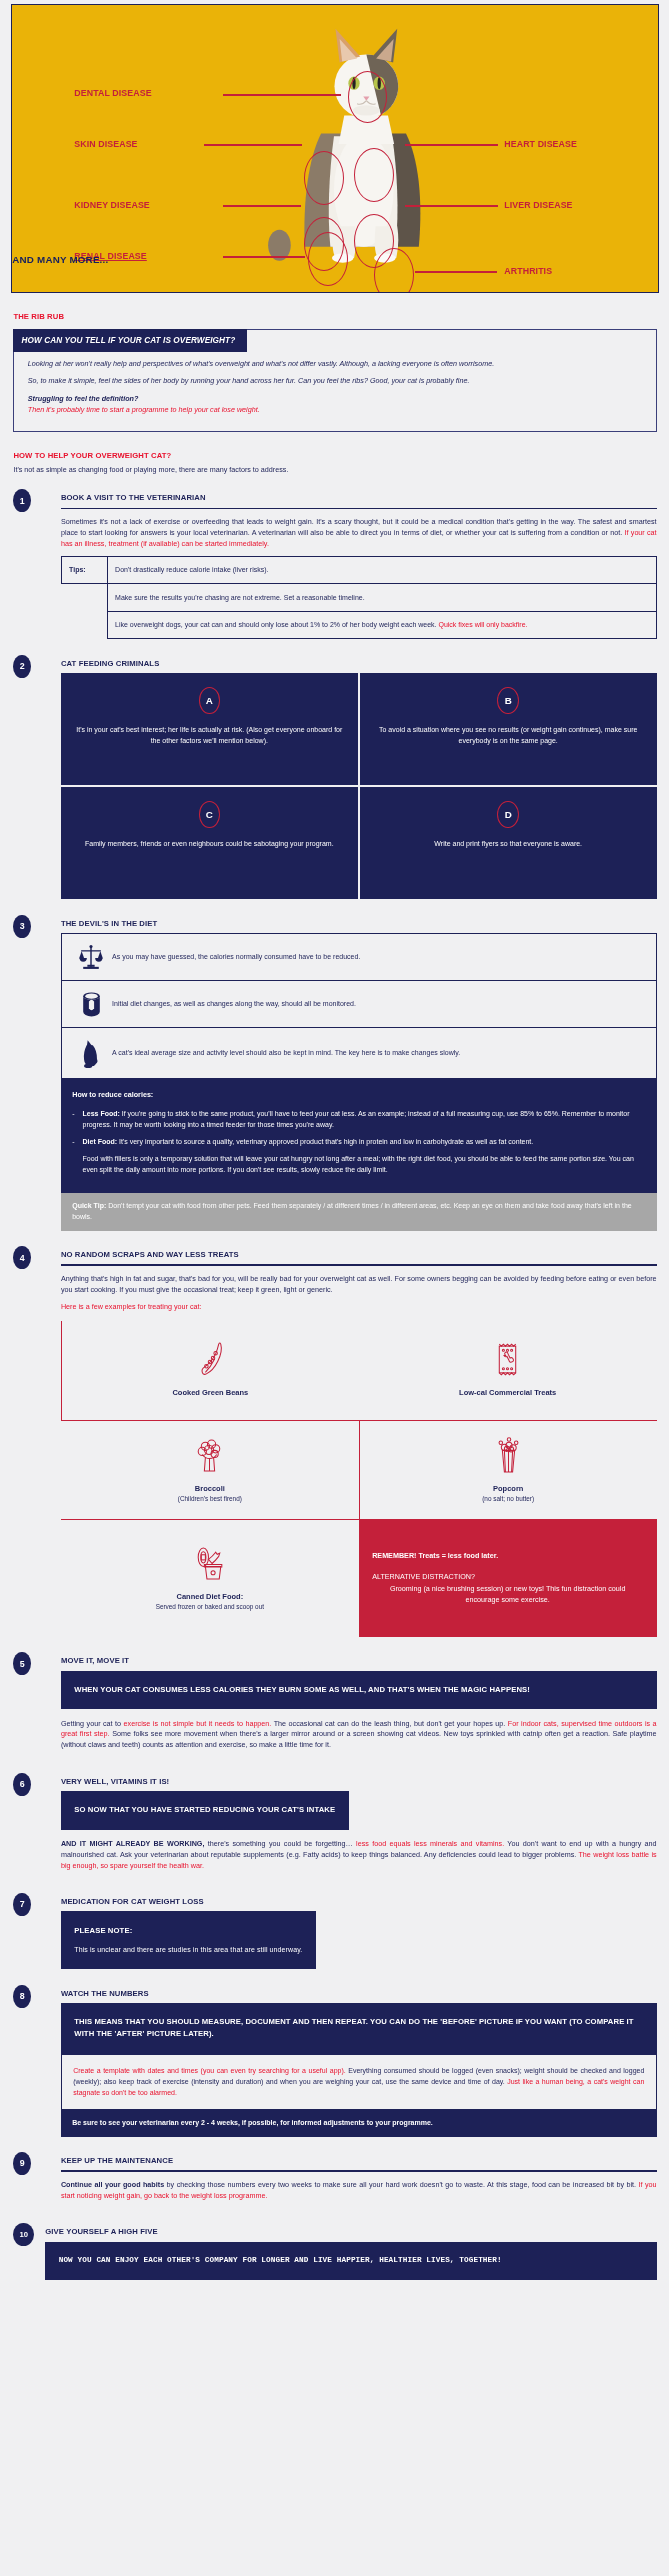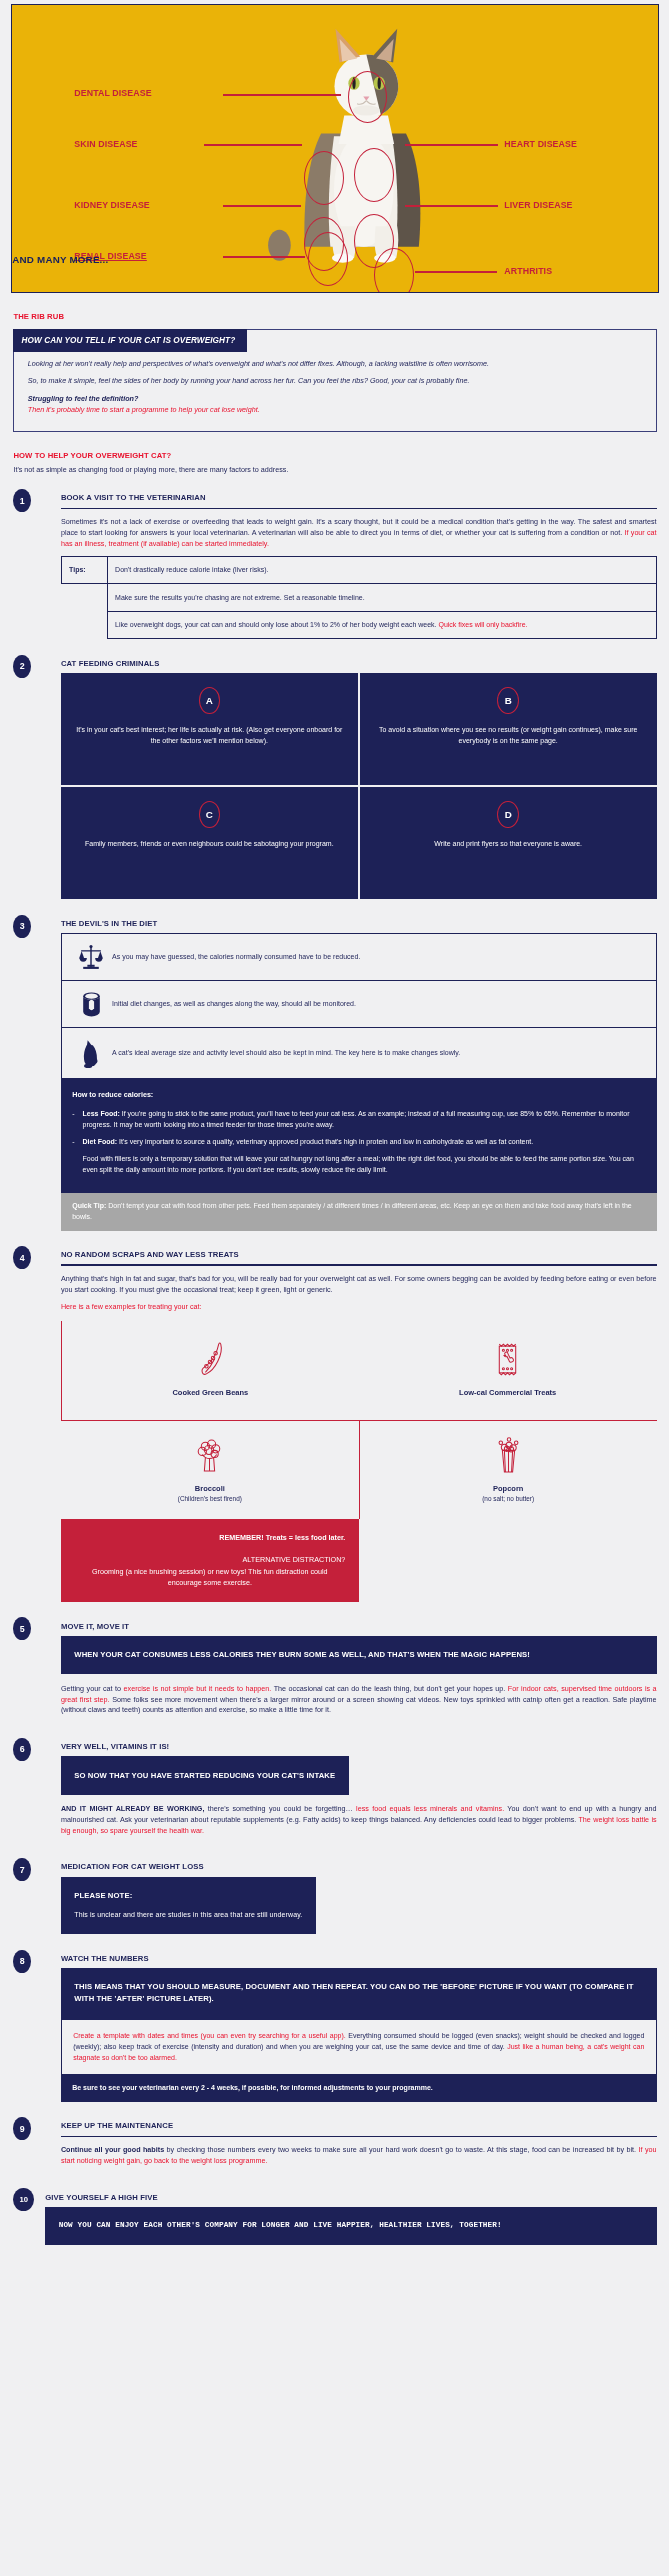--- a/index.html
+++ b/index.html
@@ -186,21 +186,21 @@
   }
   .tr-cell.bl { border-left:1px solid #c4203a; }
   .tr-cell.bt { border-top:1px solid #c4203a; }
   .tr-name { font-weight:bold; font-size:7.5px; color:#1d2157; margin-top:7.2px; }
   .tr-sub { font-size:6.4px; color:#1d2157; margin-top:2.1px; }
   .tr-red {
     background:#c4203a; color:#fff;
     text-align:center;
     font-size:7.2px; line-height:1.6;
     padding:13.4px 13.4px;
-    display:flex; flex-direction:column; align-items:flex-end; justify-content:center;
+    display:flex; flex-direction:column; align-items:flex-start; justify-content:center;
   }
   .tr-red .hl { font-weight:bold; margin-bottom:10.3px; }
 
   
   .callout {
     background:#1d2157; color:#fff;
     padding:13.4px 13.4px;
     font-weight:bold;
     font-size:7.7px;
     line-height:1.55;
@@ -287,21 +287,21 @@
       <div class="dz-label" style="left:492px;top:195px;">LIVER DISEASE</div>
       <div class="dz-label" style="left:492px;top:261px;">ARTHRITIS</div>
     </div>
     <div class="and-more">AND MANY MORE...</div>
   </div>
 
   <div class="sec-kicker">THE RIB RUB</div>
   <div class="ribrub">
     <div class="ribrub-title">HOW CAN YOU TELL IF YOUR CAT IS OVERWEIGHT?</div>
     <div class="ribrub-box">
-      <p style="margin-top:11.3px;">Looking at her won't really help and perspectives of what's overweight and what's not differ fixes. Although, a lacking waistline is often worrisome.</p>
+      <p style="margin-top:11.3px;">Looking at her won't really help and perspectives of what's overweight and what's not differ vastly. Although, a lacking everyone is often worrisome.</p>
       <p>So, to make it simple, feel the sides of her body by running your hand across her fur. Can you feel the ribs? Good, your cat is probably fine.</p>
       <p style="margin-bottom:1px;"><span class="b">Struggling to feel the definition?</span></p>
       <p class="red">Then it's probably time to start a programme to help your cat lose weight.</p>
     </div>
   </div>
 
   <div class="sec-kicker">HOW TO HELP YOUR OVERWEIGHT CAT?</div>
   <div class="intro-line">It's not as simple as changing food or playing more, there are many factors to address.</div>
 
   <div class="step">
@@ -499,20 +499,35 @@
                   <circle cx="27" cy="25" r="5"></circle>
                 <circle cx="35" cy="26" r="5"></circle>
                 <circle cx="15" cy="13" r="3.4"></circle>
                   <circle cx="45" cy="13" r="3.4"></circle>
                 <circle cx="31" cy="7" r="3.4"></circle>
               </svg>
             </div>
             <div class="tr-name">Popcorn</div>
             <div class="tr-sub">(no salt; no butter)</div>
           </div>
+          <div class="tr-cell bt" style="min-height:118px;">
+            <div>
+              <svg width="39" height="39" viewBox="0 0 76 76" fill="none" stroke="#c4203a" stroke-width="2">
+                <ellipse cx="26" cy="26" rx="10" ry="18"></ellipse>
+                <ellipse cx="26" cy="26" rx="5" ry="11"></ellipse>
+                <rect x="22" y="21" width="8" height="10"></rect>
+                <path d="M36 30 q8 -6 14 -14 l3 4 l5 -2 l-2 6 q-7 9 -13 14z"></path>
+                <path d="M30 44 h30 l-3 24 h-24z"></path>
+                <path d="M28 40 h34 v5 h-34z"></path>
+                <circle cx="45" cy="56" r="4"></circle>
+              </svg>
+            </div>
+            <div class="tr-name">Canned Diet Food:</div>
+            <div class="tr-sub">Served frozen or baked and scoop out</div>
+          </div>
           <div class="tr-red">
             <div class="hl">REMEMBER! Treats = less food later.</div>
             <div>ALTERNATIVE DISTRACTION?</div>
             <div>Grooming (a nice brushing session) or new toys! This fun distraction could encourage some exercise.</div>
           </div>
         </div>
       </div>
     </div>
   </div>
 

